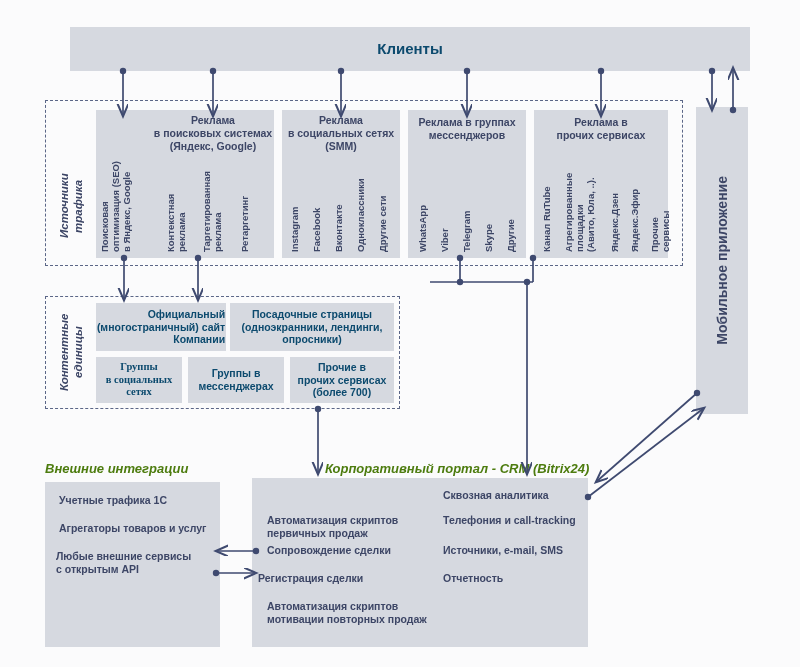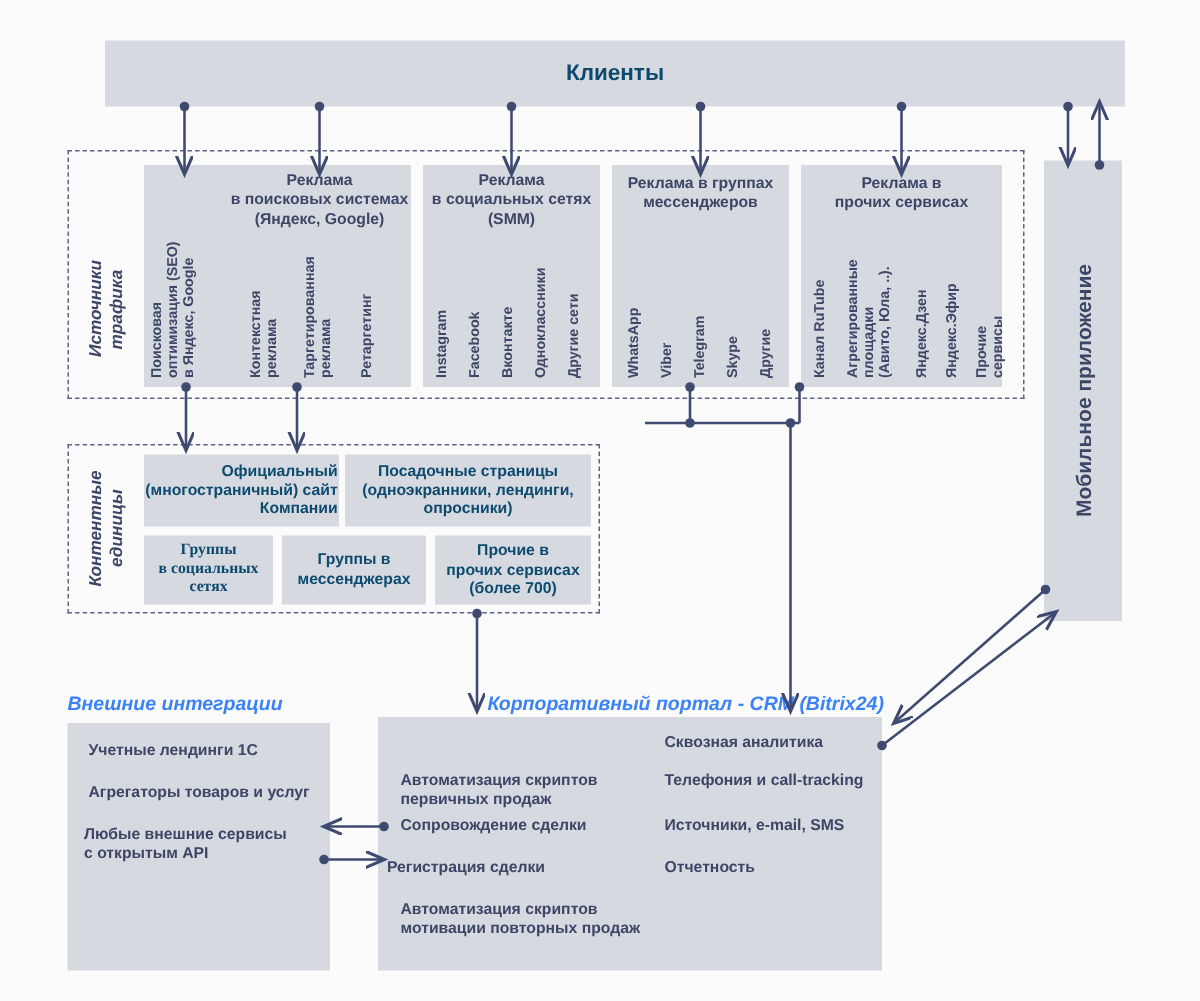--- a/index.html
+++ b/index.html
@@ -40,21 +40,21 @@
     writing-mode:vertical-rl;
     transform:rotate(180deg);
     font-weight:bold;
     line-height:1.14;
     color:#3d4666;
     text-align:left;
     display:flex;align-items:flex-start;justify-content:flex-start;
   }
   .sectiontitle{
     font-style:italic;font-weight:bold;
-    color:#3b82f6;
+    color:#4d7c0f;
     white-space:nowrap;
   }
   .crmitem{
     font-weight:bold;color:#3d4666;line-height:1.22;
   }
   .extitem{
     font-weight:bold;color:#3d4666;line-height:1.22;
   }
   svg.lines{position:absolute;left:0;top:0;width:800px;height:667px;pointer-events:none;}
   .ln{stroke:#3f4a70;stroke-width:1.7;fill:none;}
@@ -228,21 +228,21 @@
       <span>прочих сервисах</span><br>
       <span>(более 700)</span>
     </span>
   </div>
 
   <div class="abs sectiontitle" style="left:45px;top:461px;font-size:13px;">Внешние интеграции</div>
 
   <div class="abs" style="left:45px;top:482px;width:175px;height:165px;background:#d6d9e0;"></div>
 
   <div class="abs extitem" style="left:59px;top:494px;width:160px;font-size:10.5px;">
-    <span>Учетные лендинги 1С</span>
+    <span>Учетные трафика 1С</span>
   </div>
   <div class="abs extitem" style="left:59px;top:522px;width:160px;font-size:10.5px;">
     <span>Агрегаторы товаров и услуг</span>
   </div>
   <div class="abs extitem" style="left:56px;top:550px;width:165px;font-size:10.5px;">
     <span>Любые внешние сервисы</span><br>
     <span> с открытым API</span>
   </div>
 
   <div class="abs sectiontitle" style="left:325px;top:461px;font-size:13px;">Корпоративный портал - CRM (Bitrix24)</div>

